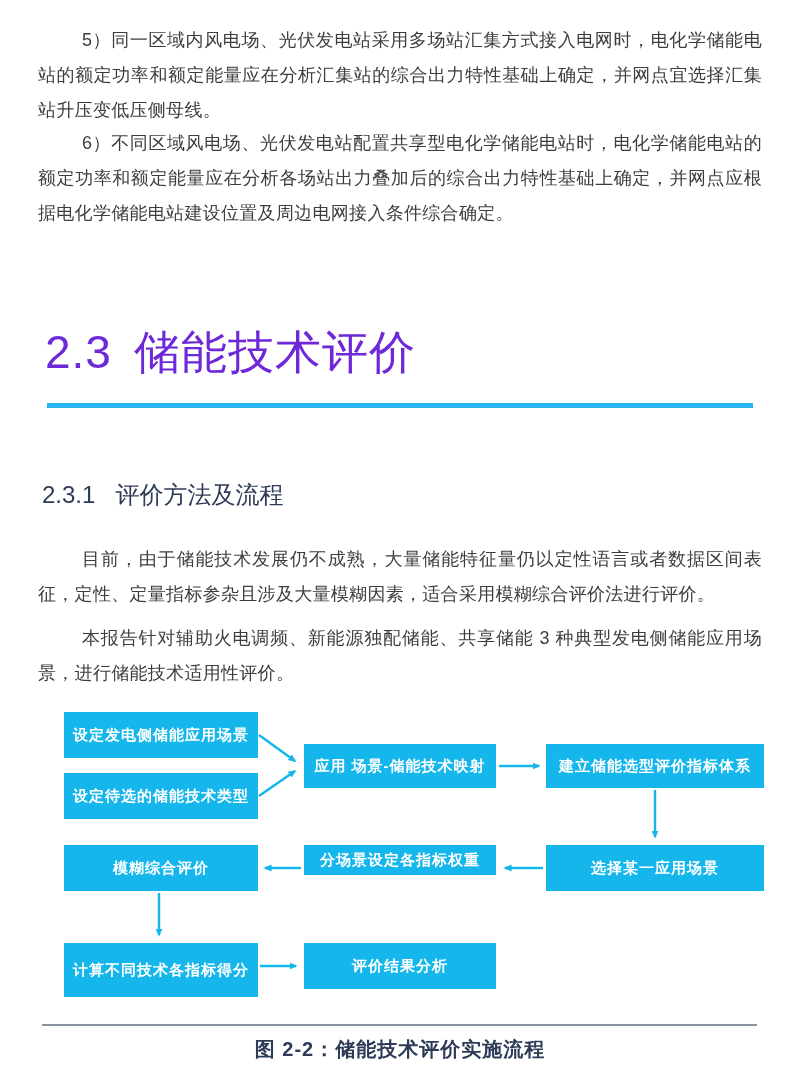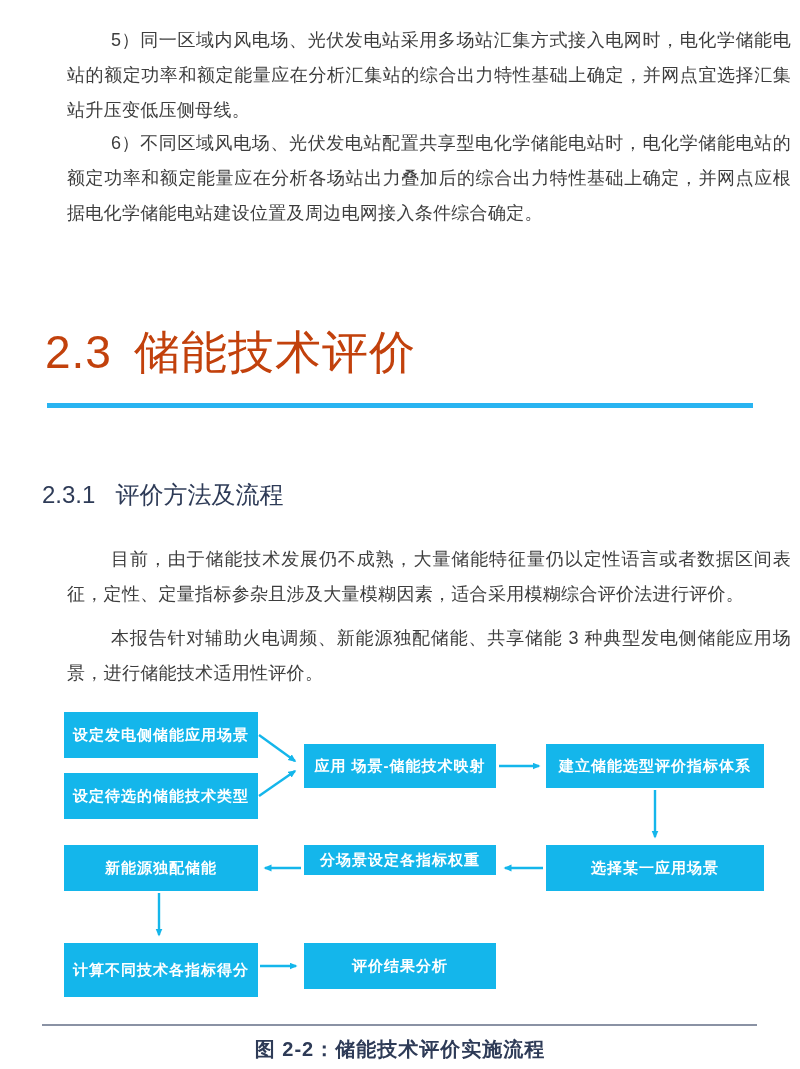--- a/index.html
+++ b/index.html
@@ -16,30 +16,29 @@
   .body-para {
     position: absolute;
     left: 38px;
     width: 724px;
     font-size: 18px;
     line-height: 35px;
     color: #3d3d3d;
     text-align: justify;
     text-indent: 44px;
     letter-spacing: 0.3px;
-    margin-left: 29px;
   }
   .section-heading {
     position: absolute;
     left: 45px;
     top: 324px;
     font-size: 46px;
     line-height: 56px;
     font-weight: 300;
-    color: #c2410c;
+    color: #6d28d9;
     letter-spacing: 1px;
     white-space: nowrap;
   }
   .section-heading .sec-num { margin-right: 22px; }
   .heading-rule {
     position: absolute;
     left: 47px;
     top: 403px;
     width: 706px;
     height: 5px;
@@ -145,21 +144,21 @@
     <div class="fbox" style="left:52px;  top:68px;  width:194px; height:46px">设定待选的储能技术类型</div>
 
     <div class="fbox" style="left:292px; top:39px;  width:192px; height:44px">应用 场景-储能技术映射</div>
 
     <div class="fbox" style="left:534px; top:140px; width:218px; height:46px">选择某一应用场景</div>
 
     <div class="fbox" style="left:534px; top:39px;  width:218px; height:44px">建立储能选型评价指标体系</div>
 
     <div class="fbox" style="left:292px; top:140px; width:192px; height:30px">分场景设定各指标权重</div>
 
-    <div class="fbox" style="left:52px;  top:140px; width:194px; height:46px">新能源独配储能</div>
+    <div class="fbox" style="left:52px;  top:140px; width:194px; height:46px">模糊综合评价</div>
 
     <div class="fbox" style="left:52px;  top:238px; width:194px; height:54px">计算不同技术各指标得分</div>
 
     <div class="fbox" style="left:292px; top:238px; width:192px; height:46px">评价结果分析</div>
 
   </div>
 
   <div class="figure-divider"></div>
 
   <div class="figure-caption">图 2-2：储能技术评价实施流程</div>

